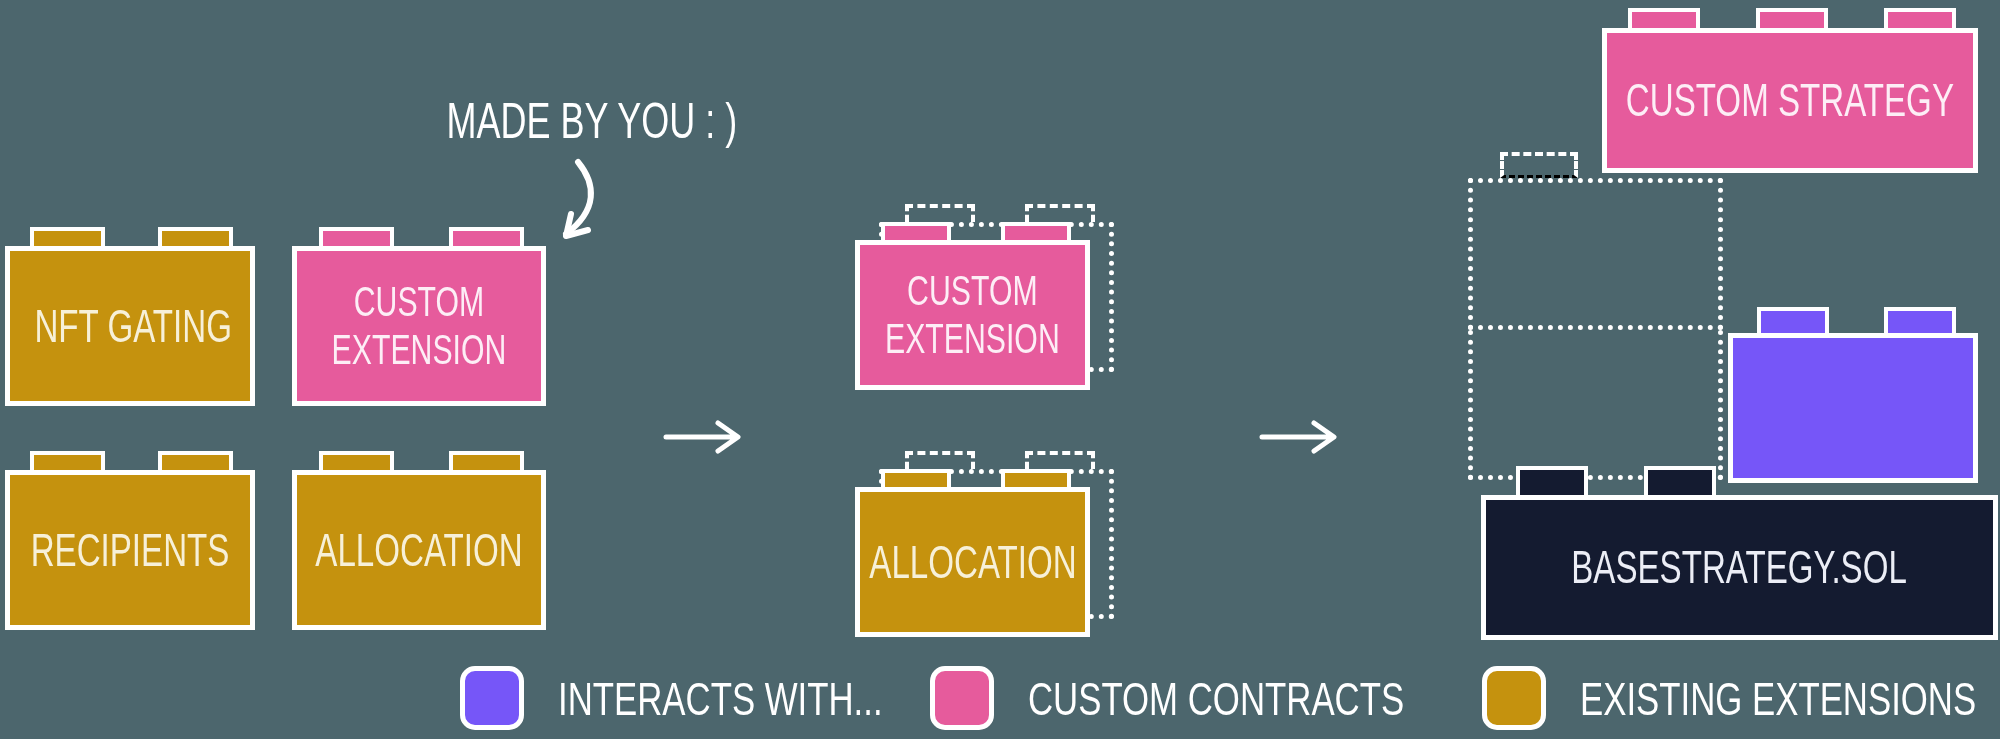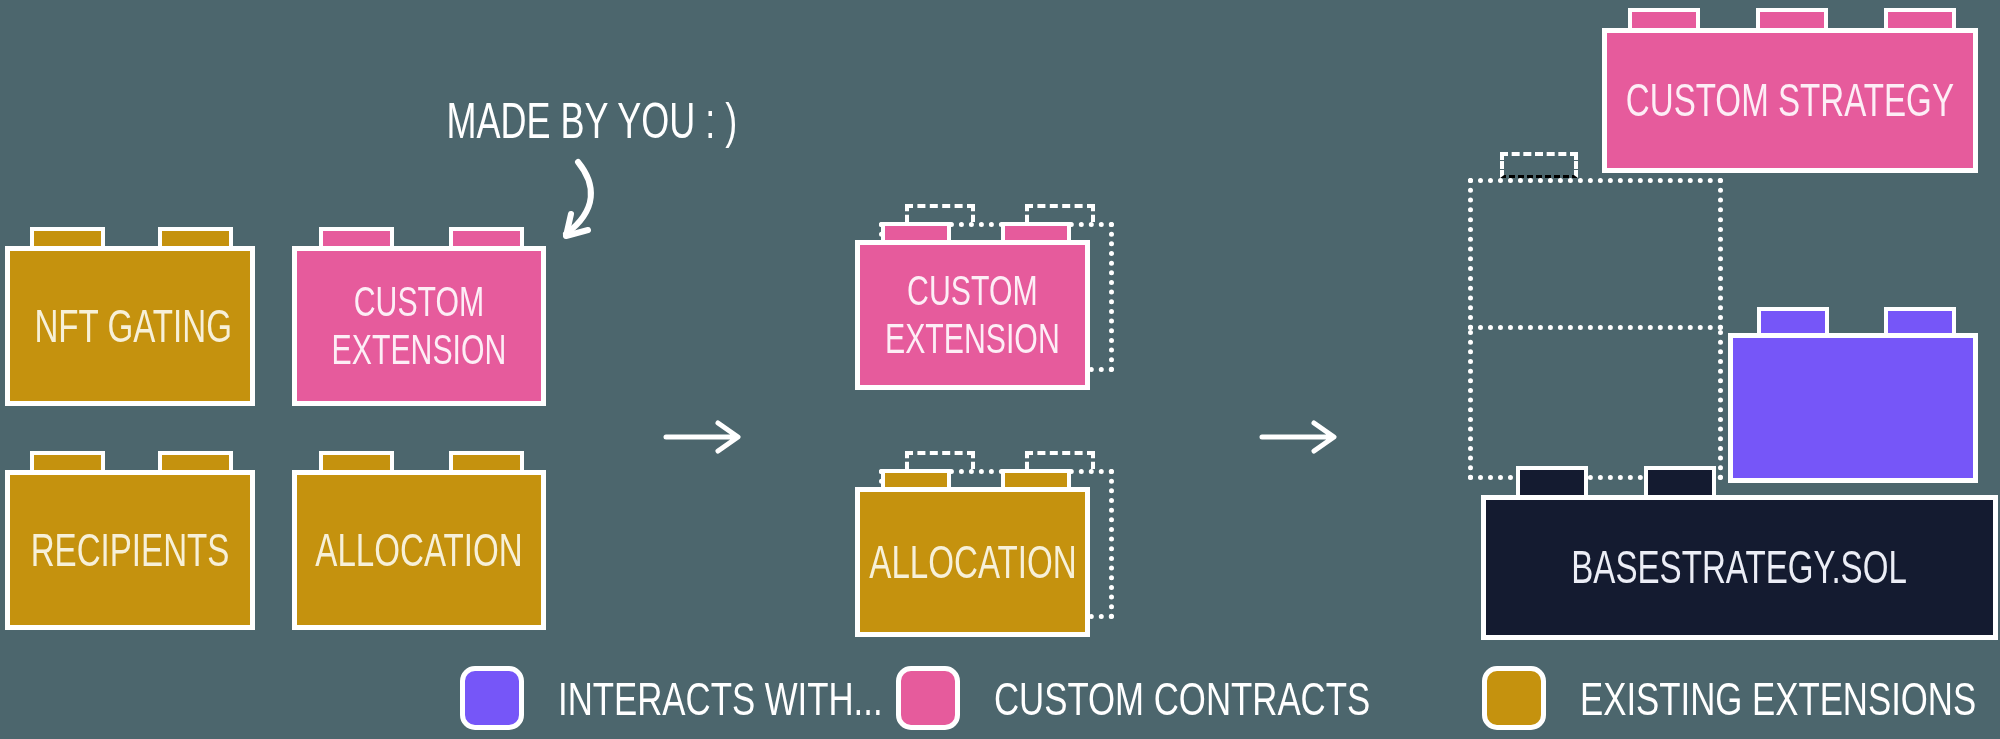--- a/index.html
+++ b/index.html
@@ -191,21 +191,21 @@
     <div class="stud navy" style="left:1628px;top:466px;width:72px;height:29px;"></div>
     <div class="body navy navy-text" style="left:1465px;top:495px;width:517px;height:145px;">
       <span class="lbl one fs46">BASESTRATEGY.SOL</span>
     </div>
   </div>
 
   <div class="legend-item" style="left:460px;">
     <div class="swatch purple"></div>
     <span class="legend-label">INTERACTS WITH...</span>
   </div>
-  <div class="legend-item" style="left:896px;">
+  <div class="legend-item" style="left:930px;">
     <div class="swatch pink"></div>
     <span class="legend-label">CUSTOM CONTRACTS</span>
   </div>
   <div class="legend-item" style="left:1482px;">
     <div class="swatch gold"></div>
     <span class="legend-label">EXISTING EXTENSIONS</span>
   </div>
 
 </div>
 

